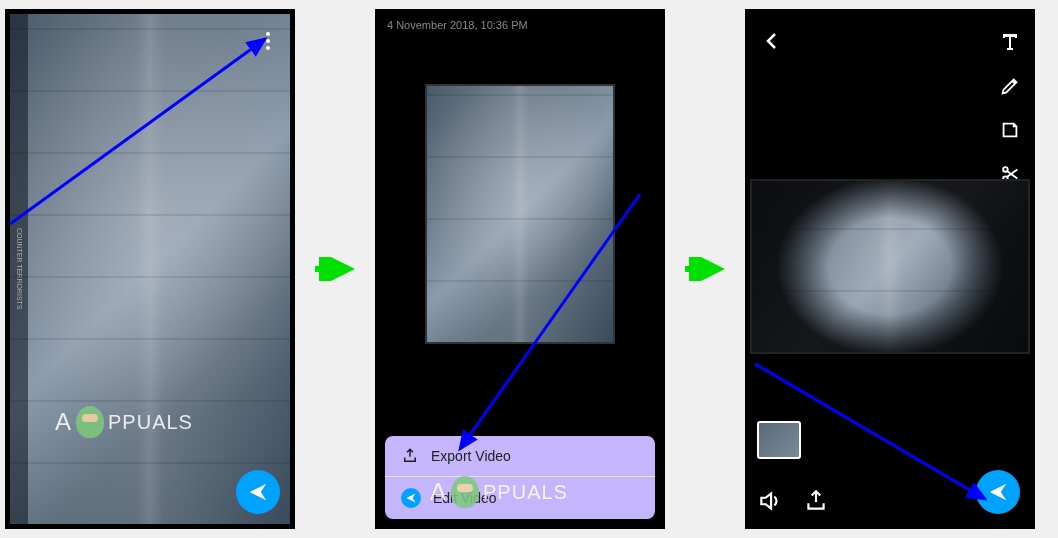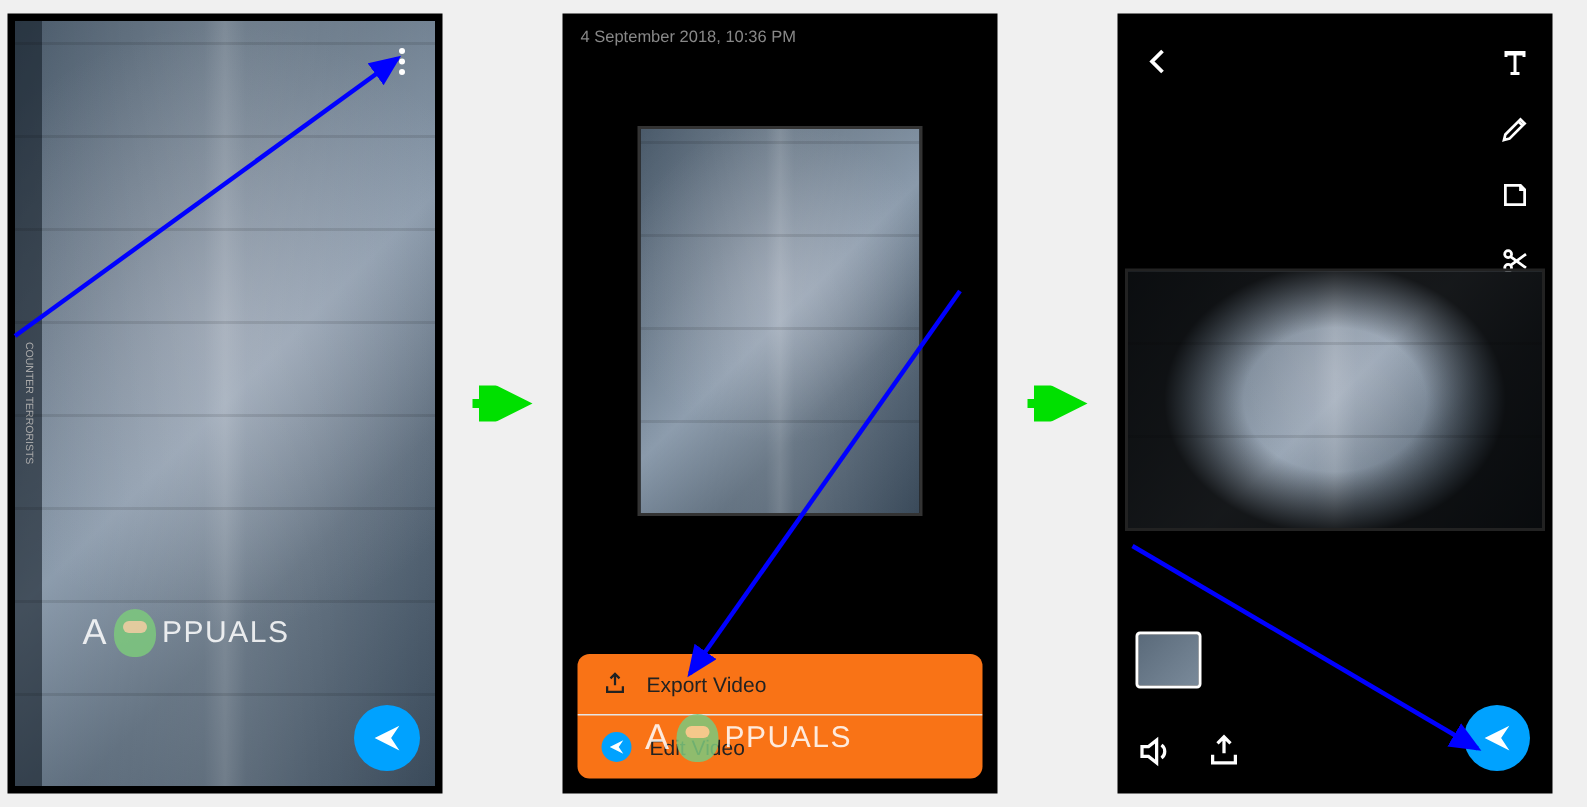--- a/index.html
+++ b/index.html
@@ -89,21 +89,21 @@
     .screen2 .game-image {
       left: 50px; top: 75px; width: 190px; height: 260px;
       border: 2px solid #333;
     }
     
     .menu-sheet {
       position: absolute;
       bottom: 10px;
       left: 10px;
       right: 10px;
-      background: #f97316;
+      background: #c4b5fd;
       border-radius: 8px;
       overflow: hidden;
     }
     .menu-item {
       display: flex;
       align-items: center;
       gap: 12px;
       padding: 11px 16px;
       border-bottom: 1px solid #e5e5e5;
       cursor: pointer;
@@ -269,21 +269,21 @@
       <defs>
         <marker id="ga1" markerWidth="6" markerHeight="6" refX="5" refY="3" orient="auto">
           <path d="M0,0 L6,3 L0,6 Z" fill="#00e000"></path>
         </marker>
       </defs>
       <line x1="2" y1="12" x2="36" y2="12" stroke="#00e000" stroke-width="6" marker-end="url(#ga1)"></line>
     </svg>
 </div>
 
 <div class="phone-screen screen2">
-  <div class="timestamp">4 September 2018, 10:36 PM</div>
+  <div class="timestamp">4 November 2018, 10:36 PM</div>
   <div class="game-image"></div>
   <div class="menu-sheet">
     <div class="menu-item">
       <span class="icon">
         <svg viewBox="0 0 24 24">
             <path d="M12 3v10M8 7l4-4 4 4M5 14v5h14v-5"></path>
           </svg>
       </span>
       <span>Export Video</span>
     </div>

